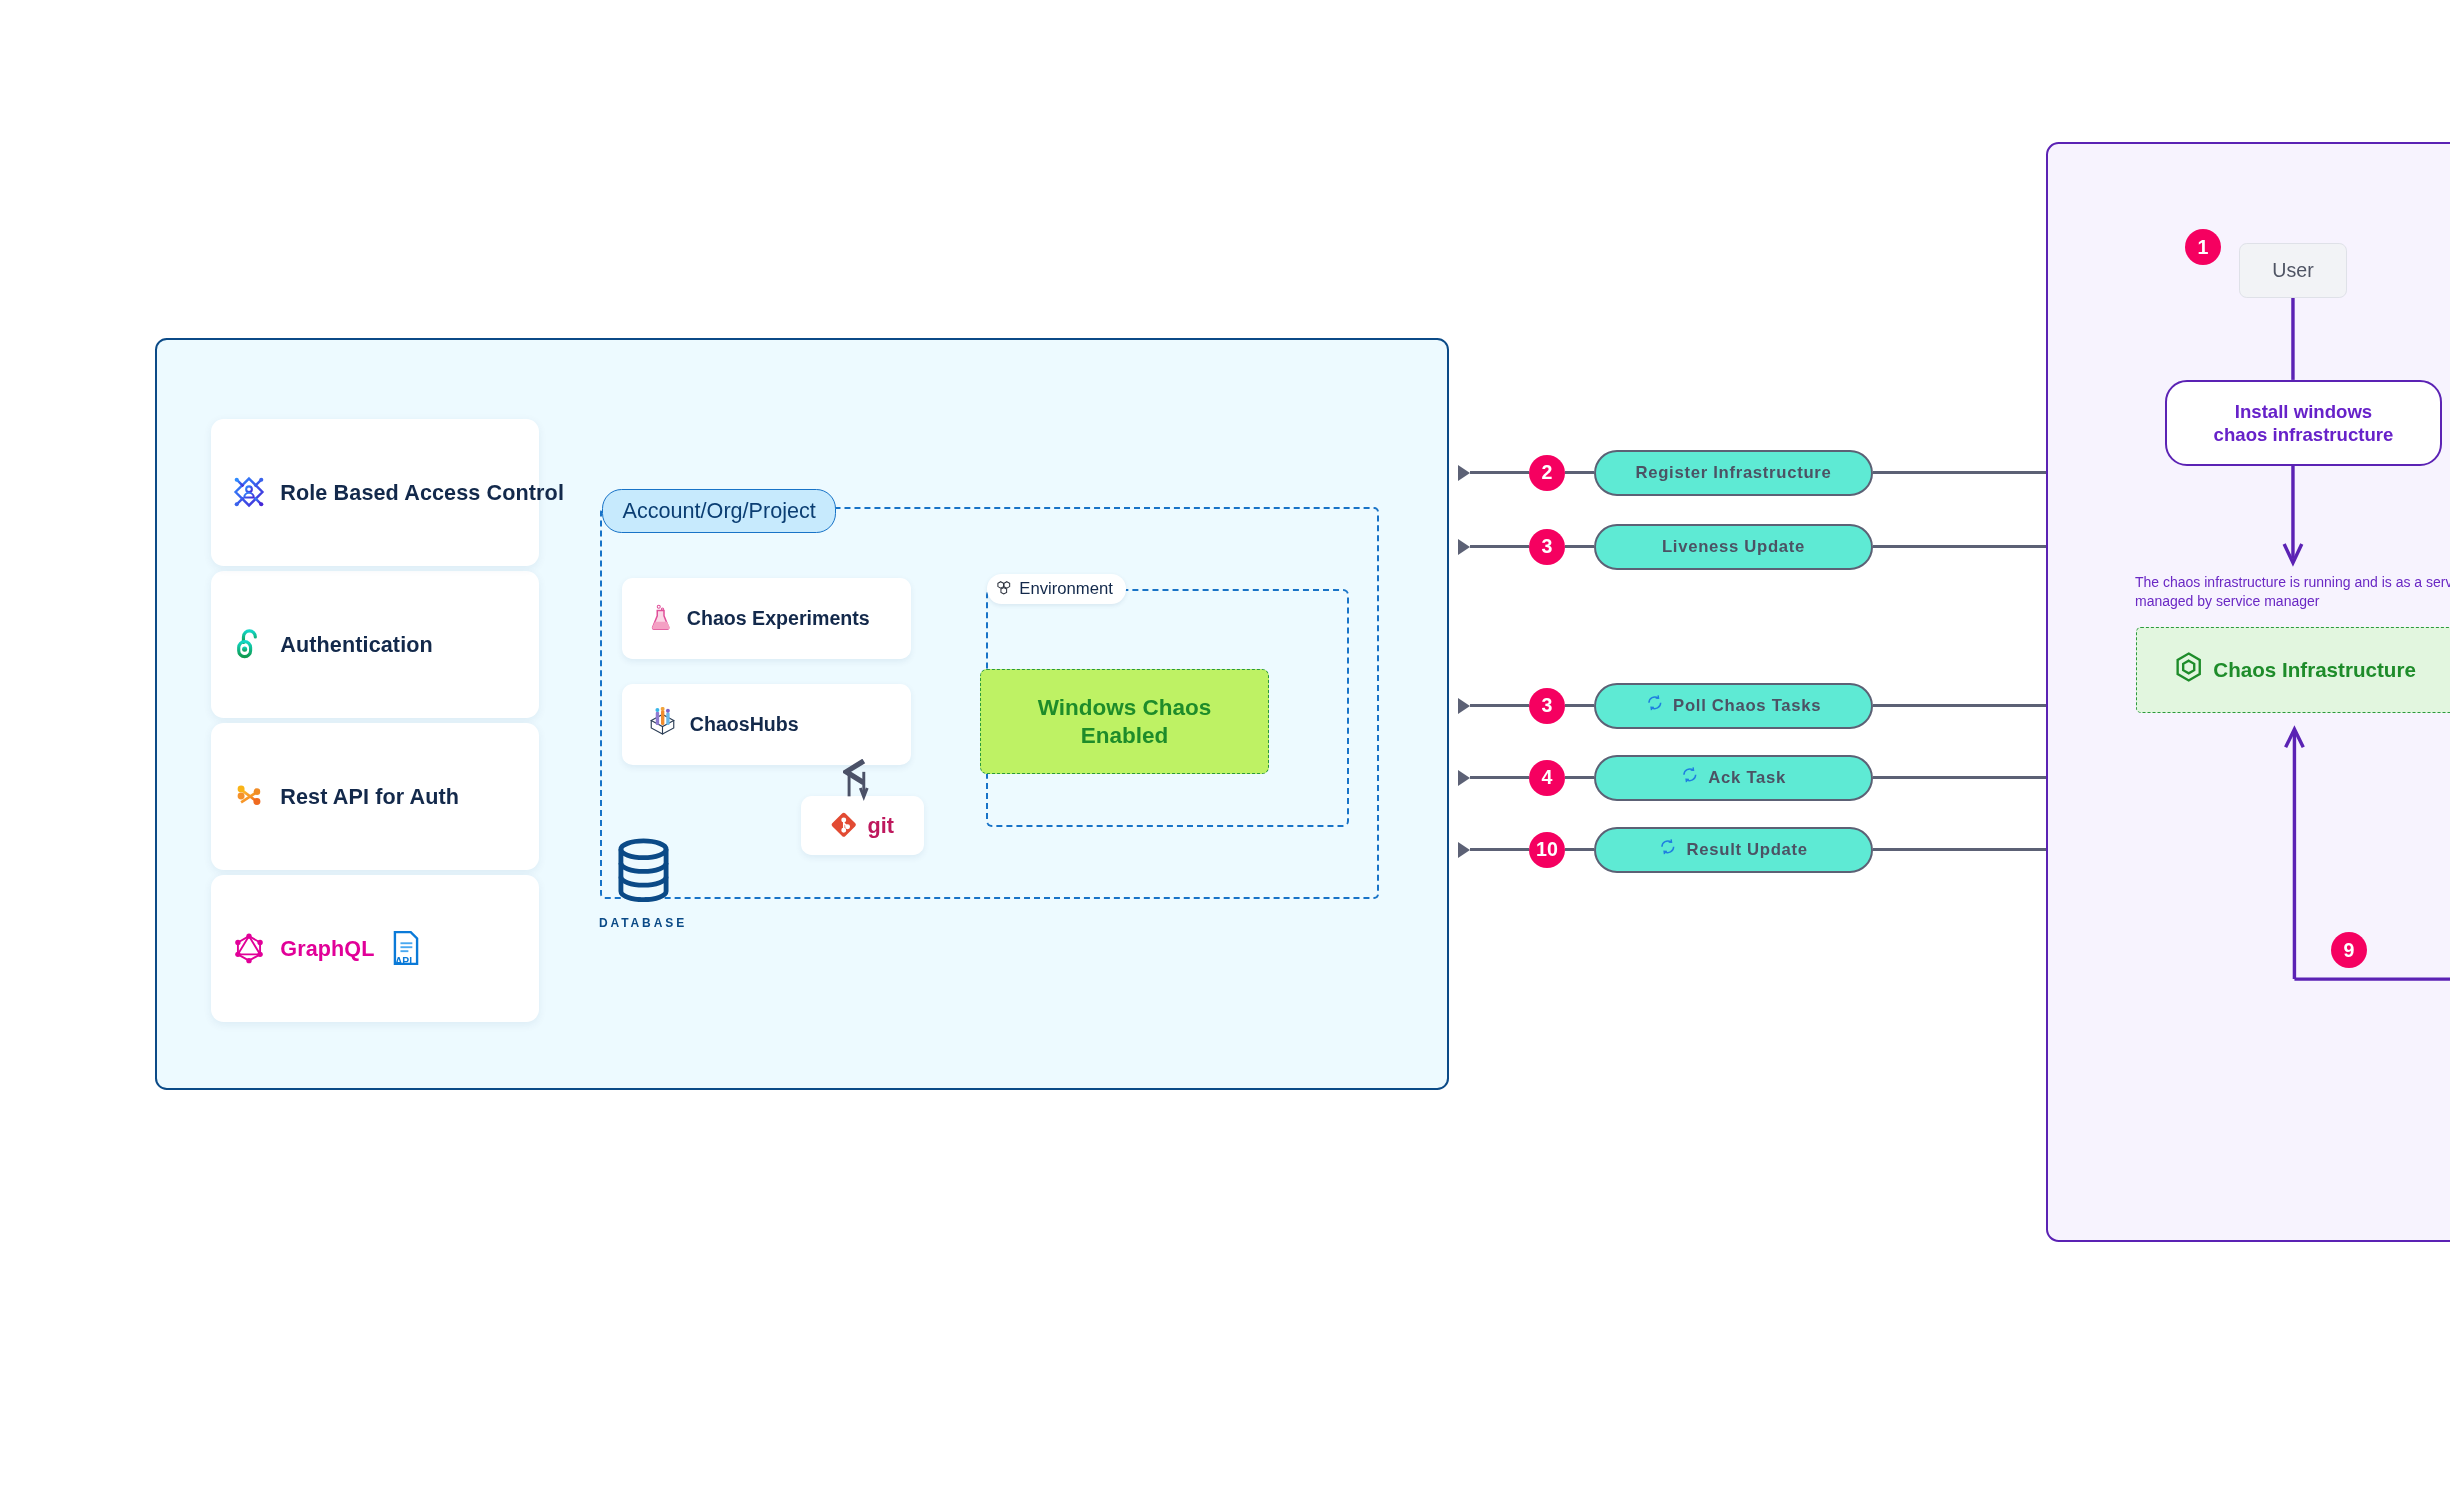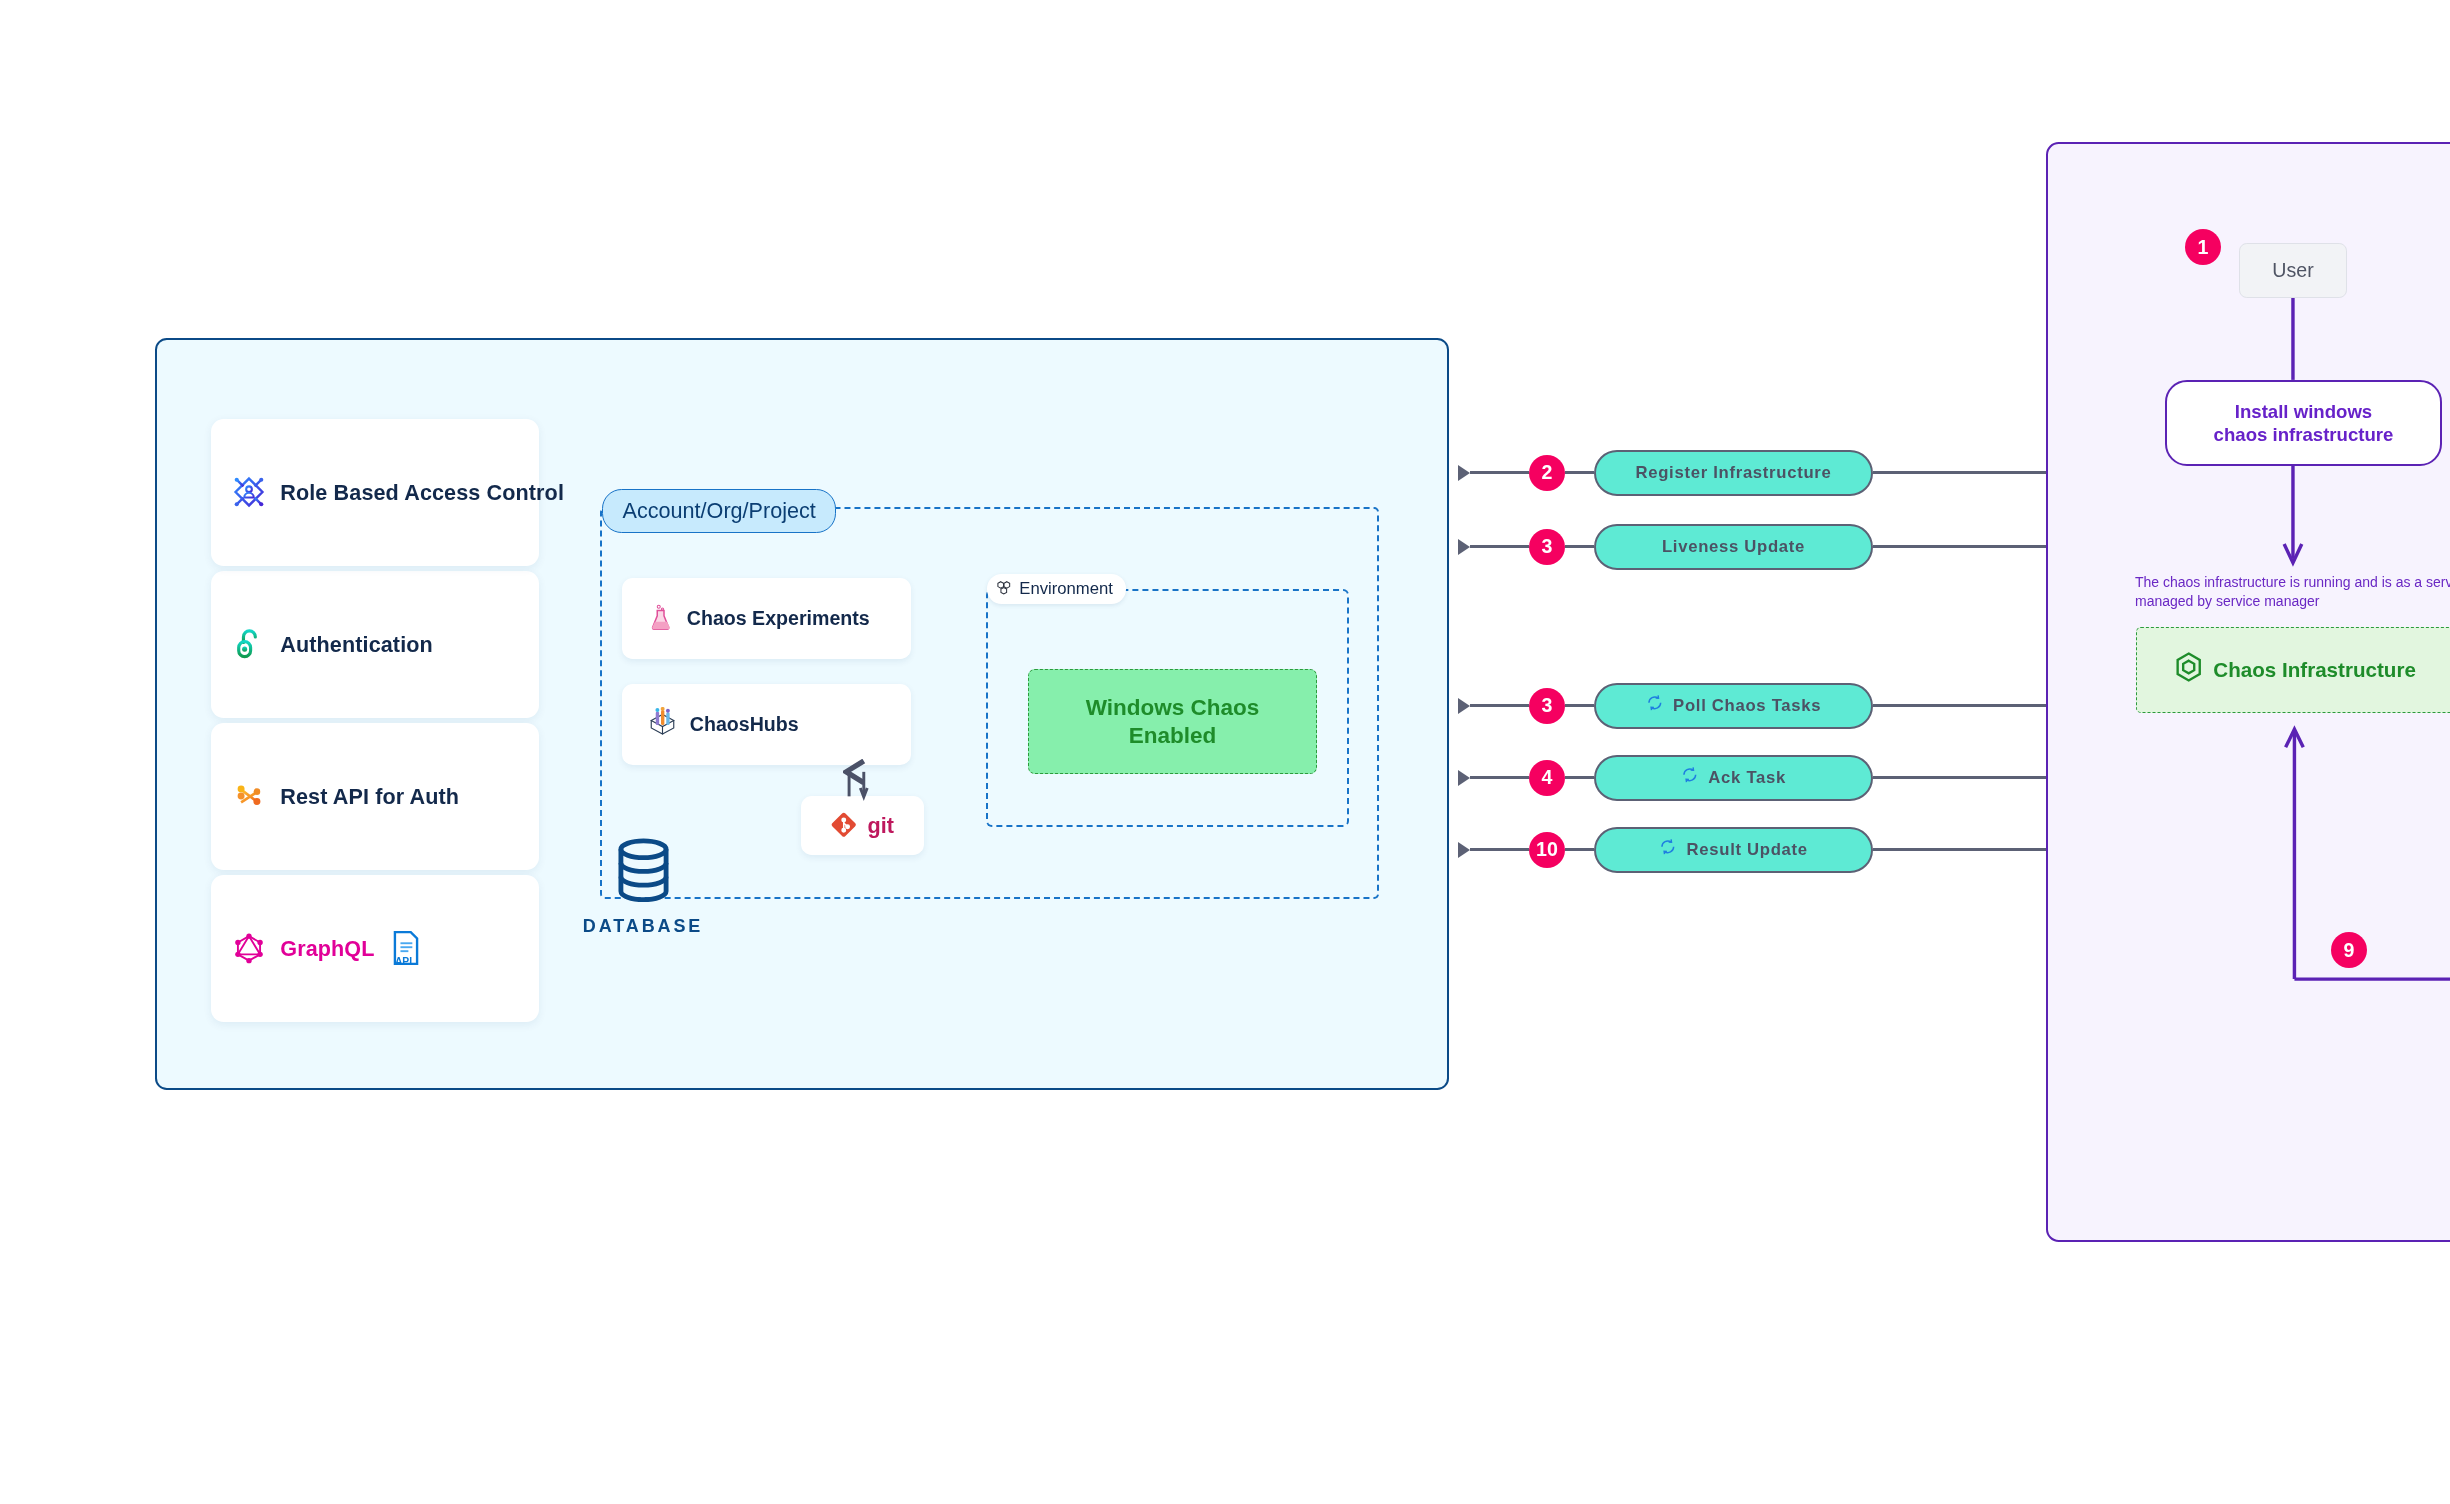--- a/index.html
+++ b/index.html
@@ -50,30 +50,30 @@
     position:absolute;left:986px;top:589px;width:363px;height:238px;
     border:2px dashed #1873c7;border-radius:5.9px;box-sizing:border-box;
   }
   #env-chip{
     position:absolute;left:987px;top:574px;background:#ffffff;border-radius:14.7px;
     padding:4.9px 12.7px 4.9px 8.8px;display:flex;align-items:center;gap:5.9px;
     box-shadow:0 1.5px 4.4px rgba(20,60,110,.10);z-index:6;
   }
   #env-chip .env-label{font-size:16.7px;color:#13294b;font-weight:400;white-space:nowrap;}
   #win-chaos{
-    position:absolute;left:1028px;top:669px;width:289px;height:105px;
-    background:#86efac;border:1.5px dashed #2c9a3c;border-radius:6.9px;
+    position:absolute;left:980px;top:669px;width:289px;height:105px;
+    background:#bef264;border:1.5px dashed #2c9a3c;border-radius:6.9px;
     display:flex;align-items:center;justify-content:center;text-align:center;
     font-size:22.5px;font-weight:700;color:#1e8c2a;line-height:1.22;box-sizing:border-box;
   }
 
   
   #database{position:absolute;left:572px;top:838px;text-align:center;width:142px;}
   #database .db-label{
-    margin-top:4.9px;font-size:18px;font-weight:700;color:#0b4a87;letter-spacing:2.9px;
+    margin-top:4.9px;font-size:12px;font-weight:700;color:#0b4a87;letter-spacing:2.9px;
   }
 
   
   #control-title{
     position:absolute;left:155px;top:1147px;width:1294px;text-align:center;
     font-size:31px;font-weight:700;color:#50566b;letter-spacing:0.2px;
   }
 
   
   .conn-row{position:absolute;height:29px;display:flex;align-items:center;}

